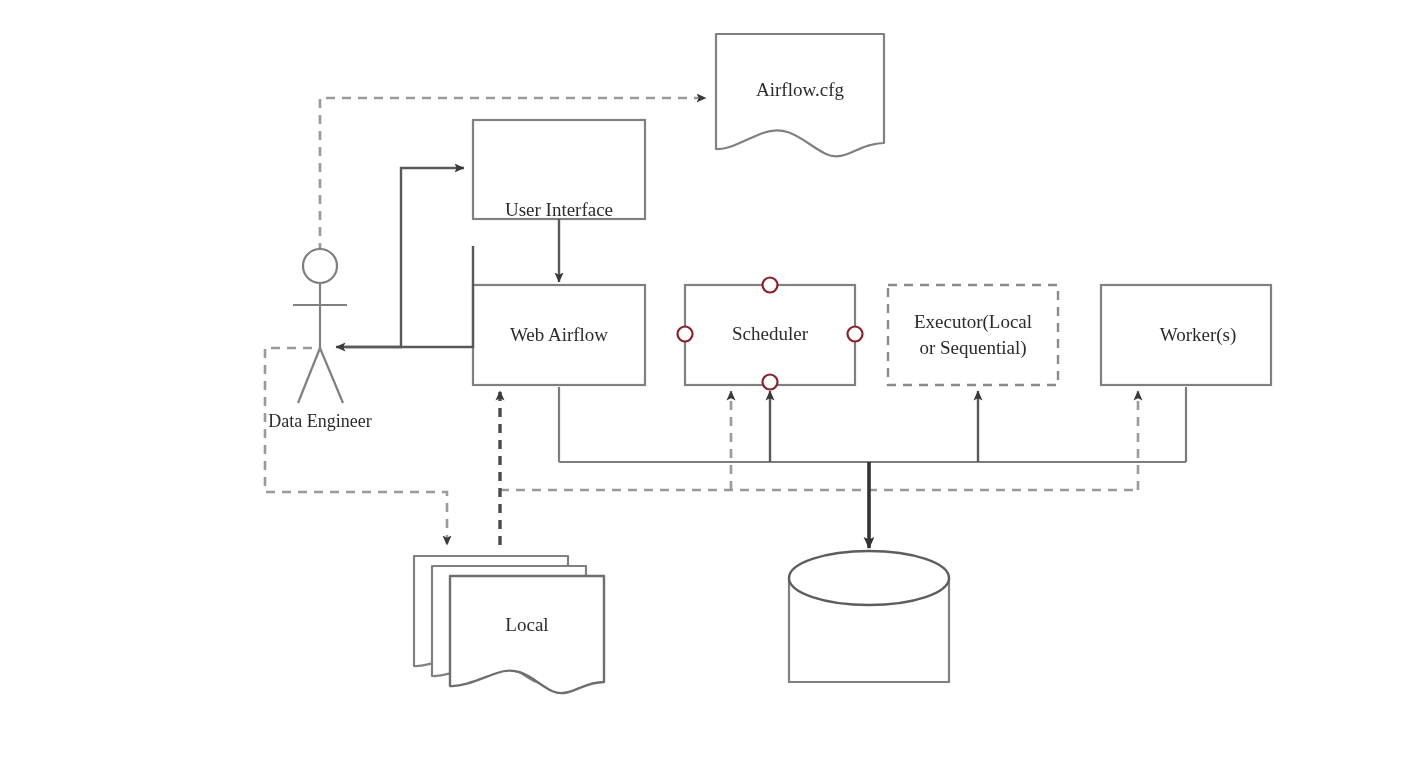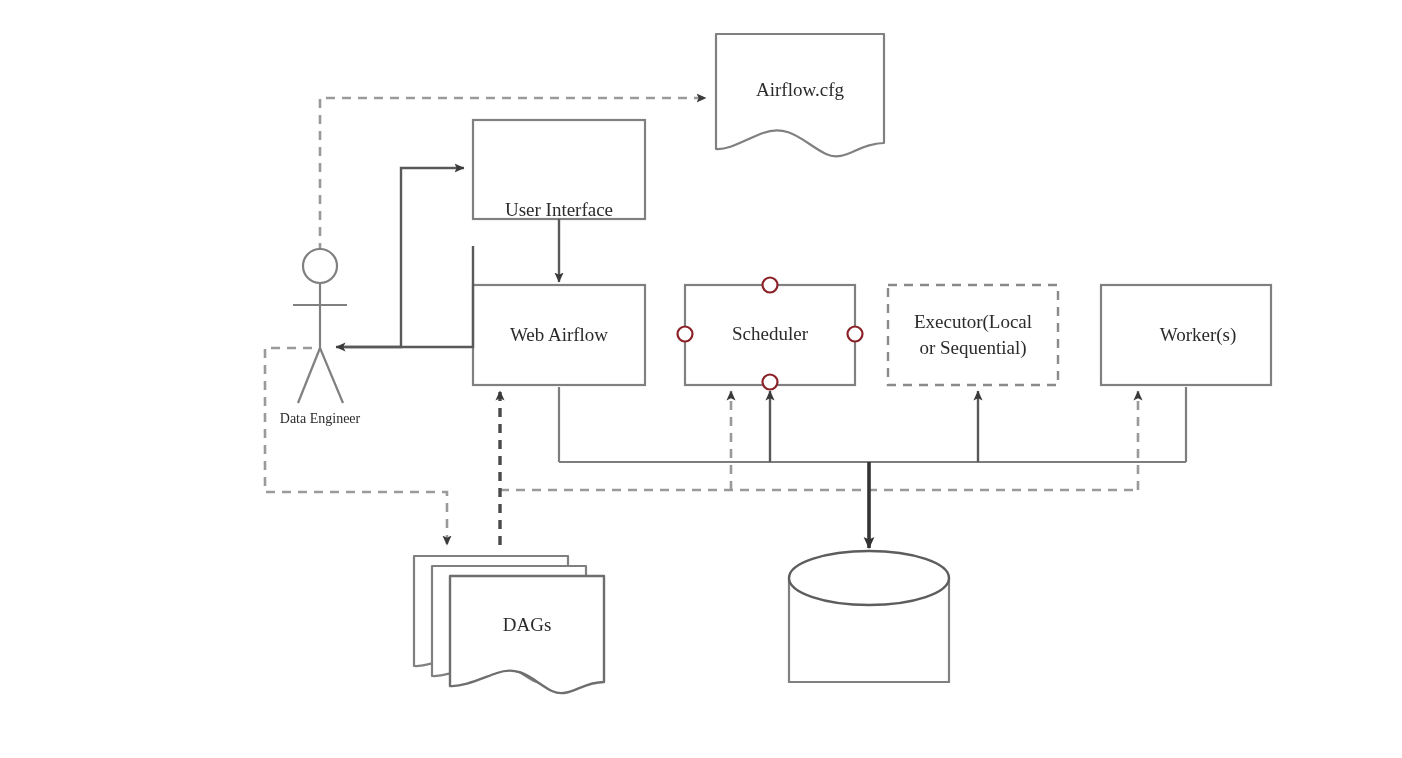--- a/index.html
+++ b/index.html
@@ -6,21 +6,21 @@
   body{width:1402px;height:758px;overflow:hidden;
        font-family:"Liberation Serif","DejaVu Serif",serif;}
   #stage{position:relative;width:1402px;height:678px;border-radius:20px;}
   svg#canvas{position:absolute;left:0;top:0;width:1402px;height:758px;}
   .node-label{
     position:absolute;display:flex;align-items:center;justify-content:center;
     text-align:center;color:#2b2b2b;font-size:19px;line-height:1.35;
     pointer-events:none;white-space:pre-line;
   }
   .actor-label{
-    position:absolute;text-align:center;color:#2b2b2b;font-size:14px;
+    position:absolute;text-align:center;color:#2b2b2b;font-size:18px;
   }
 </style>
 </head>
 <body>
 
 <div id="stage">
 
   <svg id="canvas" viewBox="0 0 1402 758">
     <defs>
       <marker id="arrowSolid" markerWidth="12" markerHeight="12" refX="9.5" refY="5" orient="auto" markerUnits="userSpaceOnUse">
@@ -157,17 +157,17 @@
 
   <div class="node-label" style="left:473px;top:285px;width:172px;height:100px;">Web Airflow</div>
 
   <div class="node-label" style="left:685px;top:284px;width:170px;height:100px;">Scheduler</div>
 
   <div class="node-label" style="left:888px;top:285px;width:170px;height:100px;">Executor(Local
 or Sequential)</div>
 
   <div class="node-label" style="left:1113px;top:285px;width:170px;height:100px;">Worker(s)</div>
 
-  <div class="node-label" style="left:450px;top:600px;width:154px;height:50px;">DAGs</div>
+  <div class="node-label" style="left:450px;top:600px;width:154px;height:50px;">Local</div>
 
   <div class="actor-label" style="left:205px;top:411px;width:230px;">Data Engineer</div>
 
 </div>
 
 </body></html>

